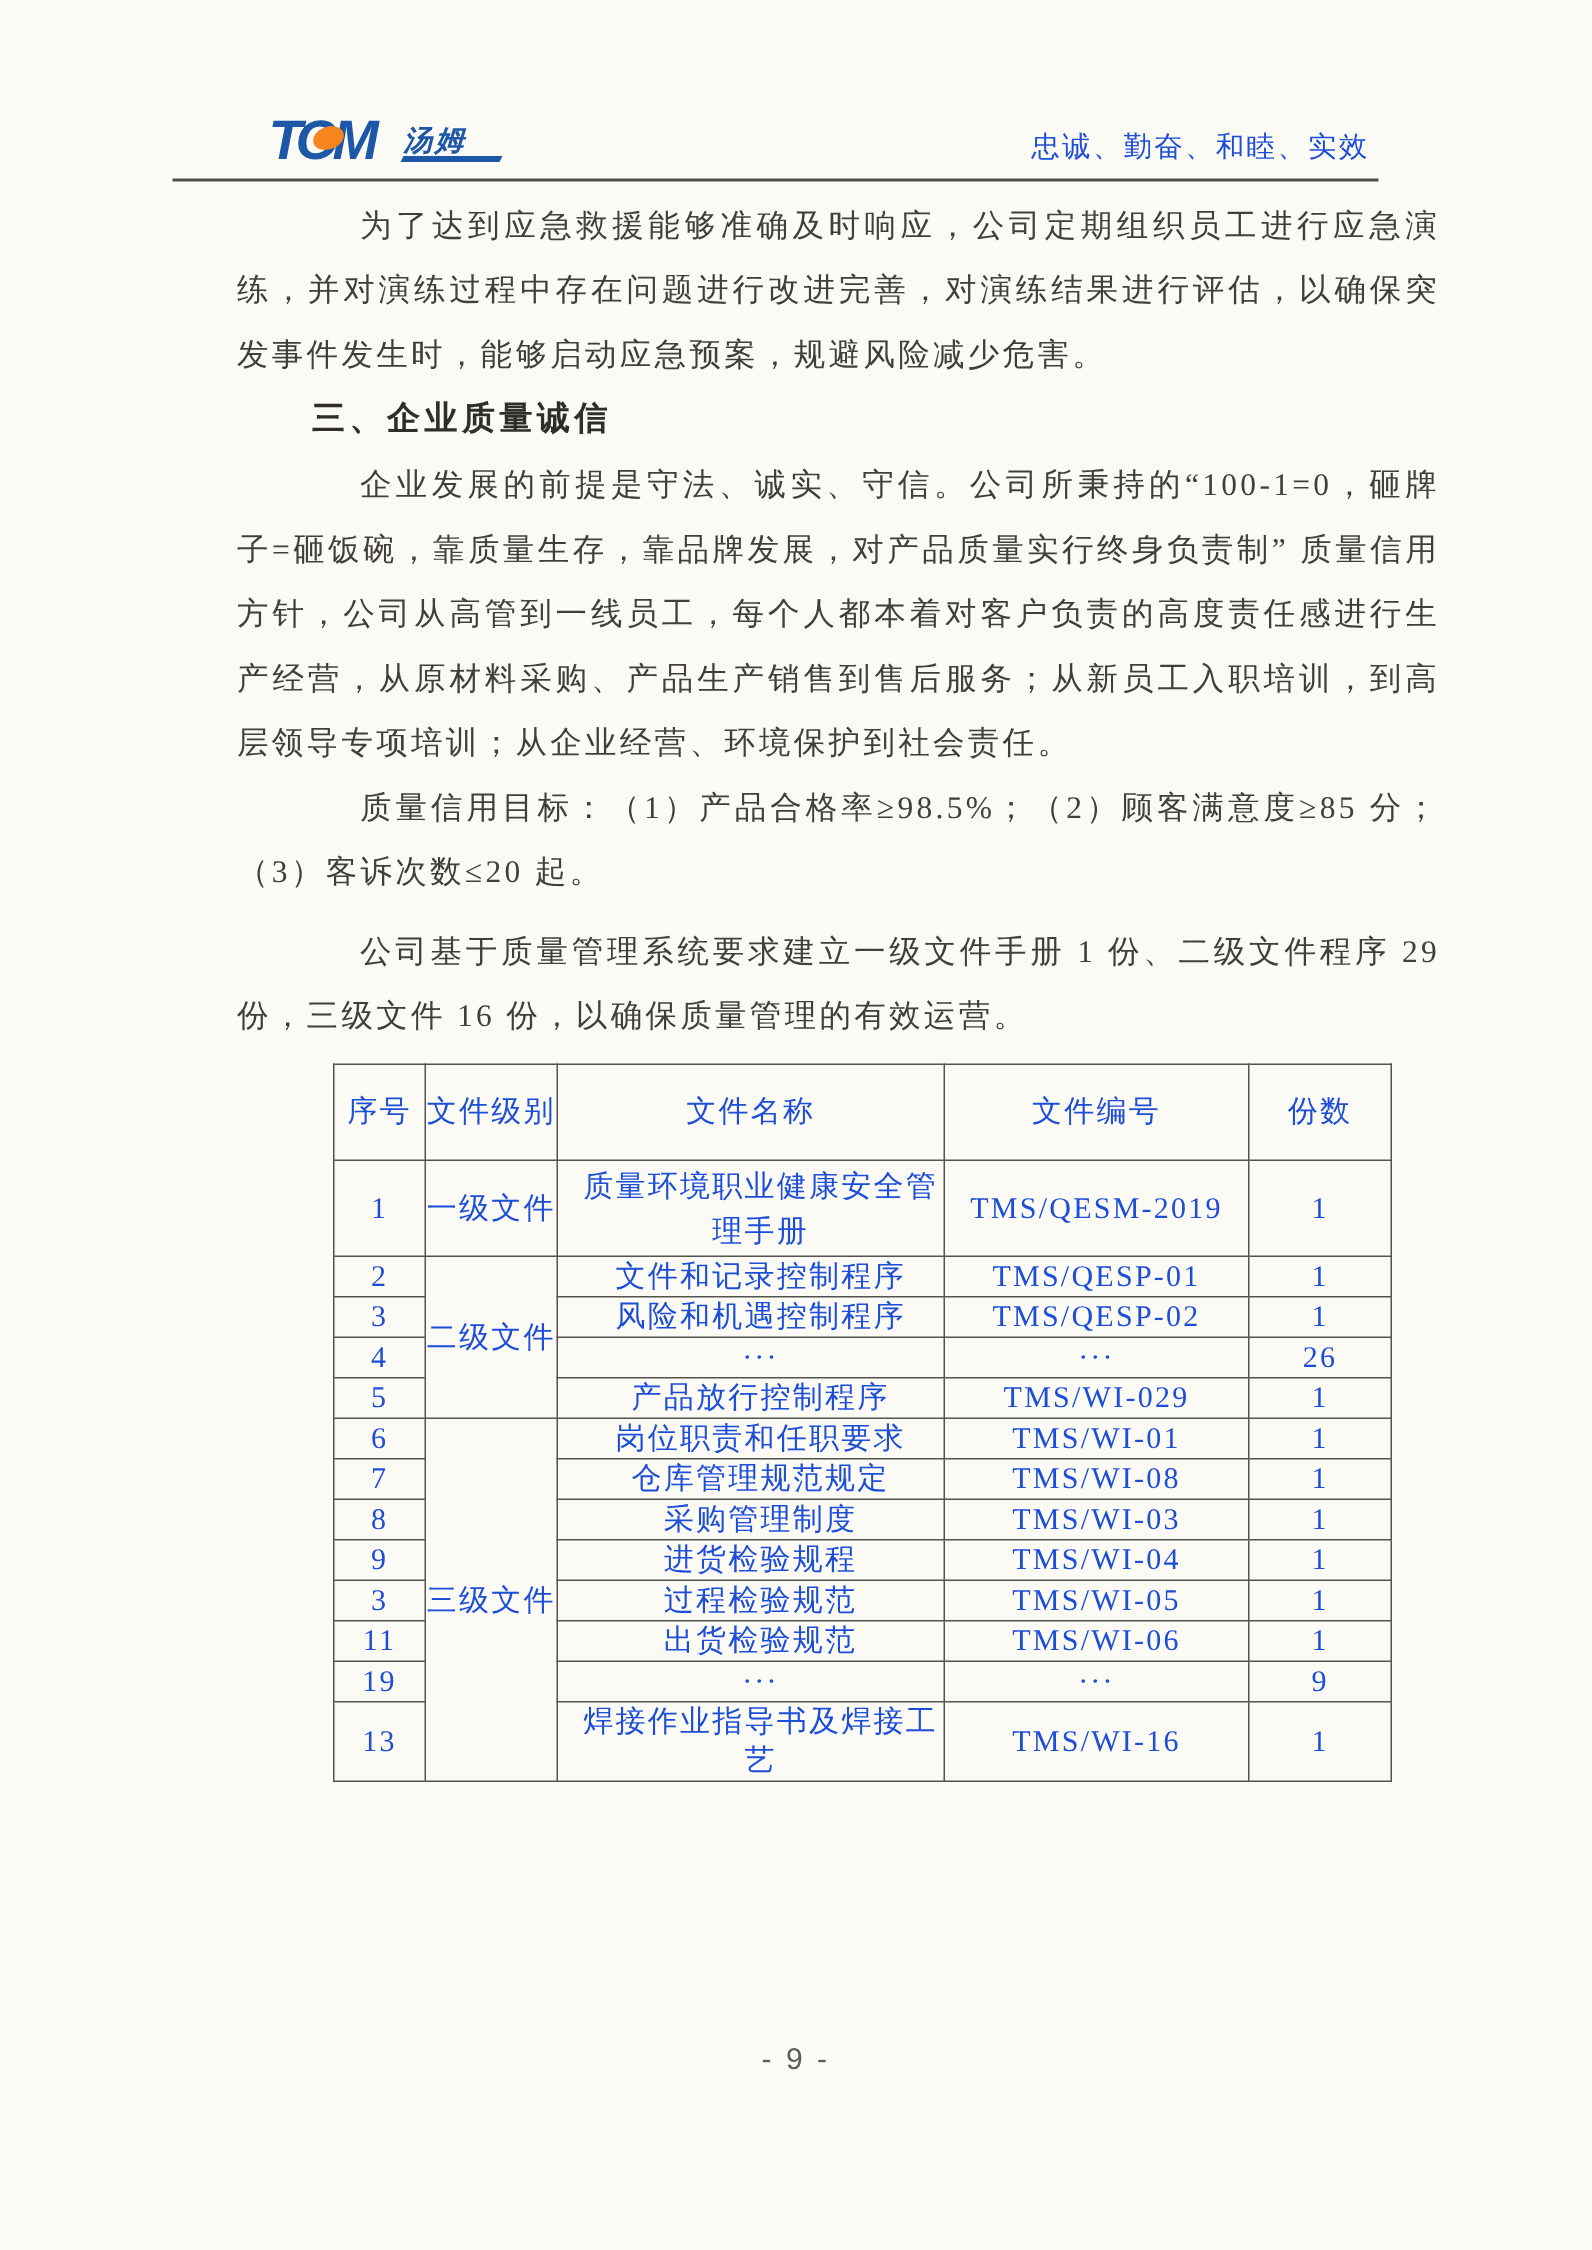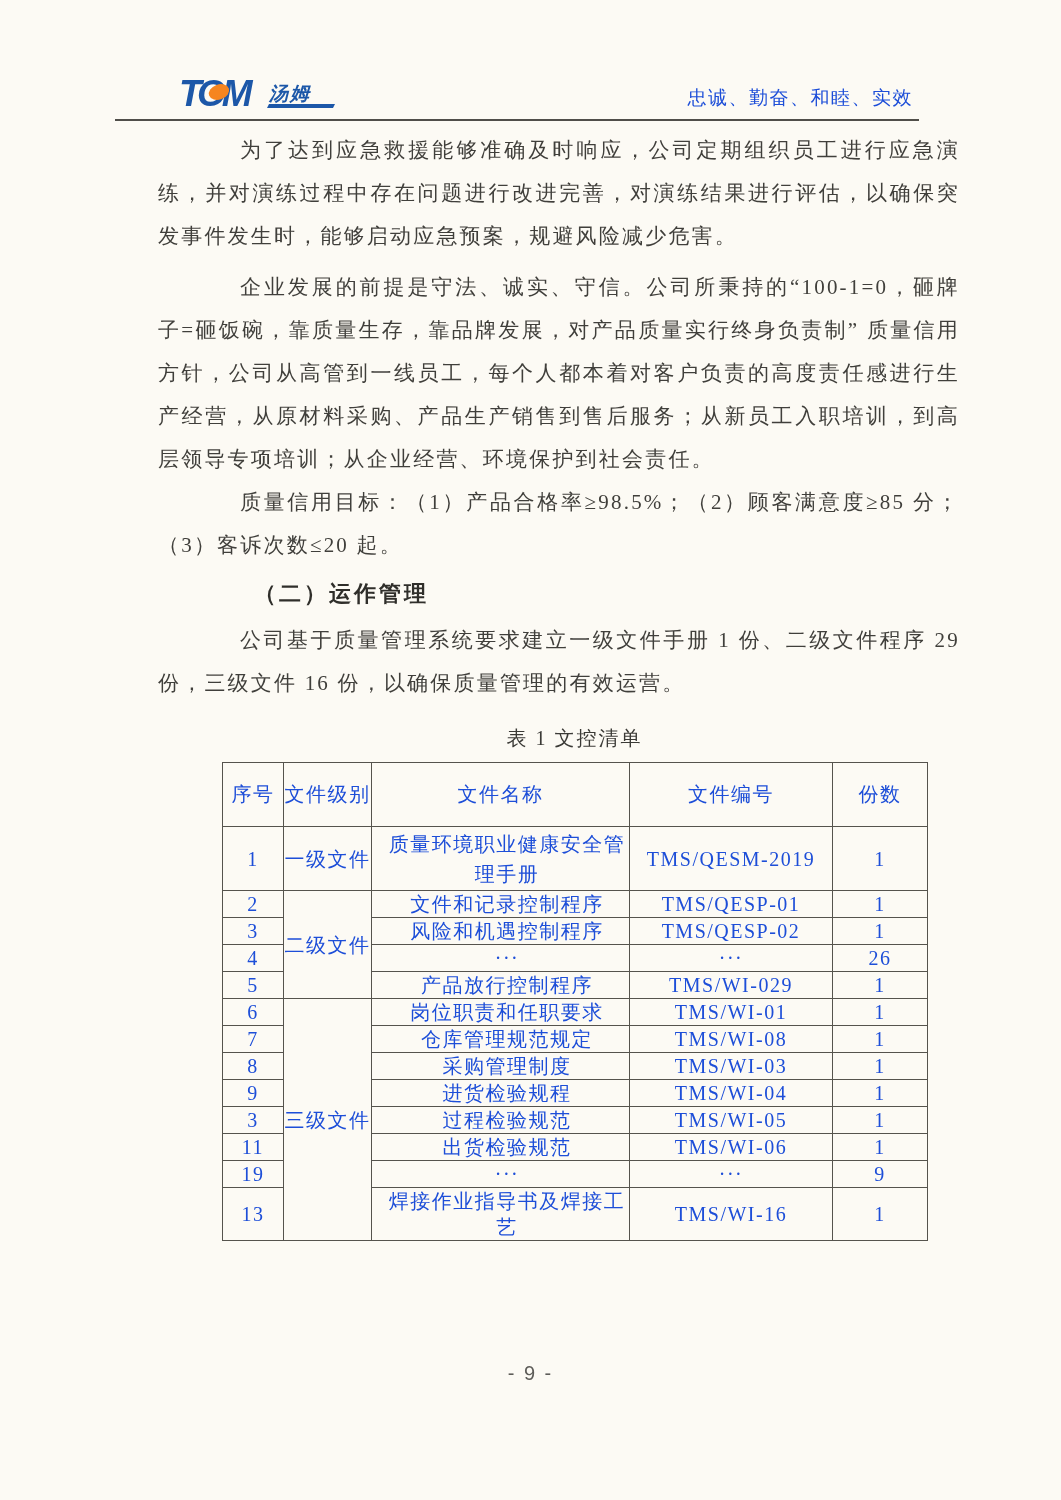--- a/index.html
+++ b/index.html
@@ -87,28 +87,27 @@
         <text x="90" y="26" font-size="19" font-weight="bold" font-style="italic" fill="#1c57a8" letter-spacing="2">汤姆</text>
         <polygon points="90,30 156,30 154,34 88,34" fill="#1c57a8"></polygon>
       </svg>
     </div>
     <div class="slogan">忠诚、勤奋、和睦、实效</div>
   </header>
 
   <main class="content">
     <p class="body indent p1">为了达到应急救援能够准确及时响应，公司定期组织员工进行应急演练，并对演练过程中存在问题进行改进完善，对演练结果进行评估，以确保突发事件发生时，能够启动应急预案，规避风险减少危害。</p>
 
+    <h2 class="sec">三、企业质量诚信</h2>
 
     <p class="body indent p2">企业发展的前提是守法、诚实、守信。公司所秉持的“100-1=0，砸牌子=砸饭碗，靠质量生存，靠品牌发展，对产品质量实行终身负责制” 质量信用方针，公司从高管到一线员工，每个人都本着对客户负责的高度责任感进行生产经营，从原材料采购、产品生产销售到售后服务；从新员工入职培训，到高层领导专项培训；从企业经营、环境保护到社会责任。</p>
     <p class="body indent p3">质量信用目标：（1）产品合格率≥98.5%；（2）顾客满意度≥85 分；（3）客诉次数≤20 起。</p>
 
-    <h3 class="sub">（二）运作管理</h3>
     <p class="body indent p4">公司基于质量管理系统要求建立一级文件手册 1 份、二级文件程序 29 份，三级文件 16 份，以确保质量管理的有效运营。</p>
 
-    <div class="tbl-title">表 1 文控清单</div>
 
     <table class="doc">
       <colgroup>
         <col style="width:61px">
           <col style="width:88px">
           <col style="width:258px">
           <col style="width:203px">
           <col style="width:95px">
       </colgroup>
       <thead>

